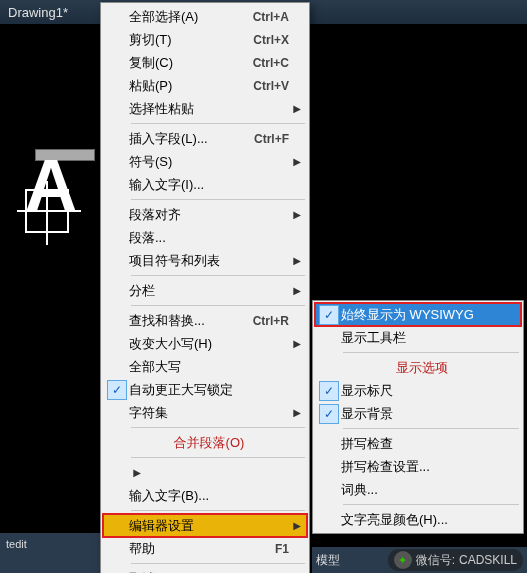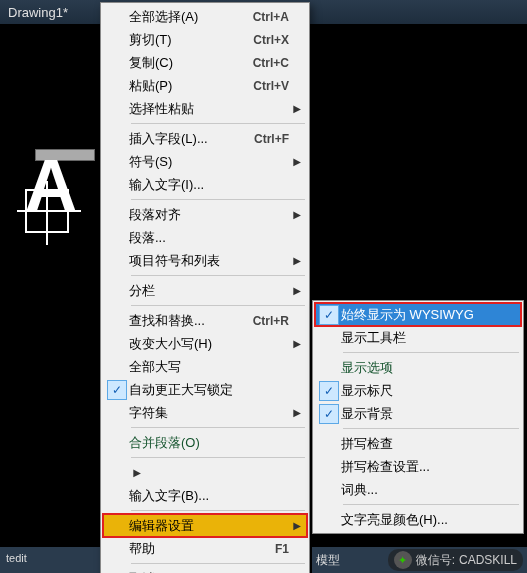--- a/index.html
+++ b/index.html
@@ -60,21 +60,21 @@
     position: absolute;
     background: #fff;
   }
   .cursor-box::before { left: 50%; top: -10px; width: 2px; height: 64px; margin-left: -1px; }
   .cursor-box::after { top: 50%; left: -10px; height: 2px; width: 64px; margin-top: -1px; }
   .bottom-status {
     position: absolute;
     bottom: 0;
     left: 0;
     width: 100px;
-    height: 26px;
+    height: 40px;
     background: #2a3b4d;
     color: #ddd;
     font-size: 11px;
     padding: 5px 6px;
   }
   .menu {
     position: absolute;
     top: 2px;
     left: 100px;
     width: 210px;
@@ -84,21 +84,21 @@
     padding: 2px;
   }
   .menu-item {
     display: flex;
     align-items: center;
     height: 23px;
     padding: 0 6px 0 2px;
     color: #000;
     cursor: default;
   }
-  .menu-item.disabled { color: #14532d; }
+  .menu-item.disabled { color: #b91c1c; text-align: center; }
   .menu-item .check-col { width: 24px; display: flex; justify-content: center; }
   .menu-item .label { flex: 1; white-space: nowrap; }
   .menu-item .shortcut { color: #444; font-size: 12px; margin-left: 8px; font-weight: bold; }
   .menu-item .arrow { width: 12px; color: #333; font-size: 10px; text-align: right; }
   .menu-item.disabled .shortcut, .menu-item.disabled .arrow { color: #bbb; }
   .menu-sep { height: 1px; background: #c8c8c8; margin: 3px 2px 3px 28px; }
   .check-box {
     width: 20px; height: 20px;
     background: #cde8ff;
     border: 1px solid #5ca8e6;

